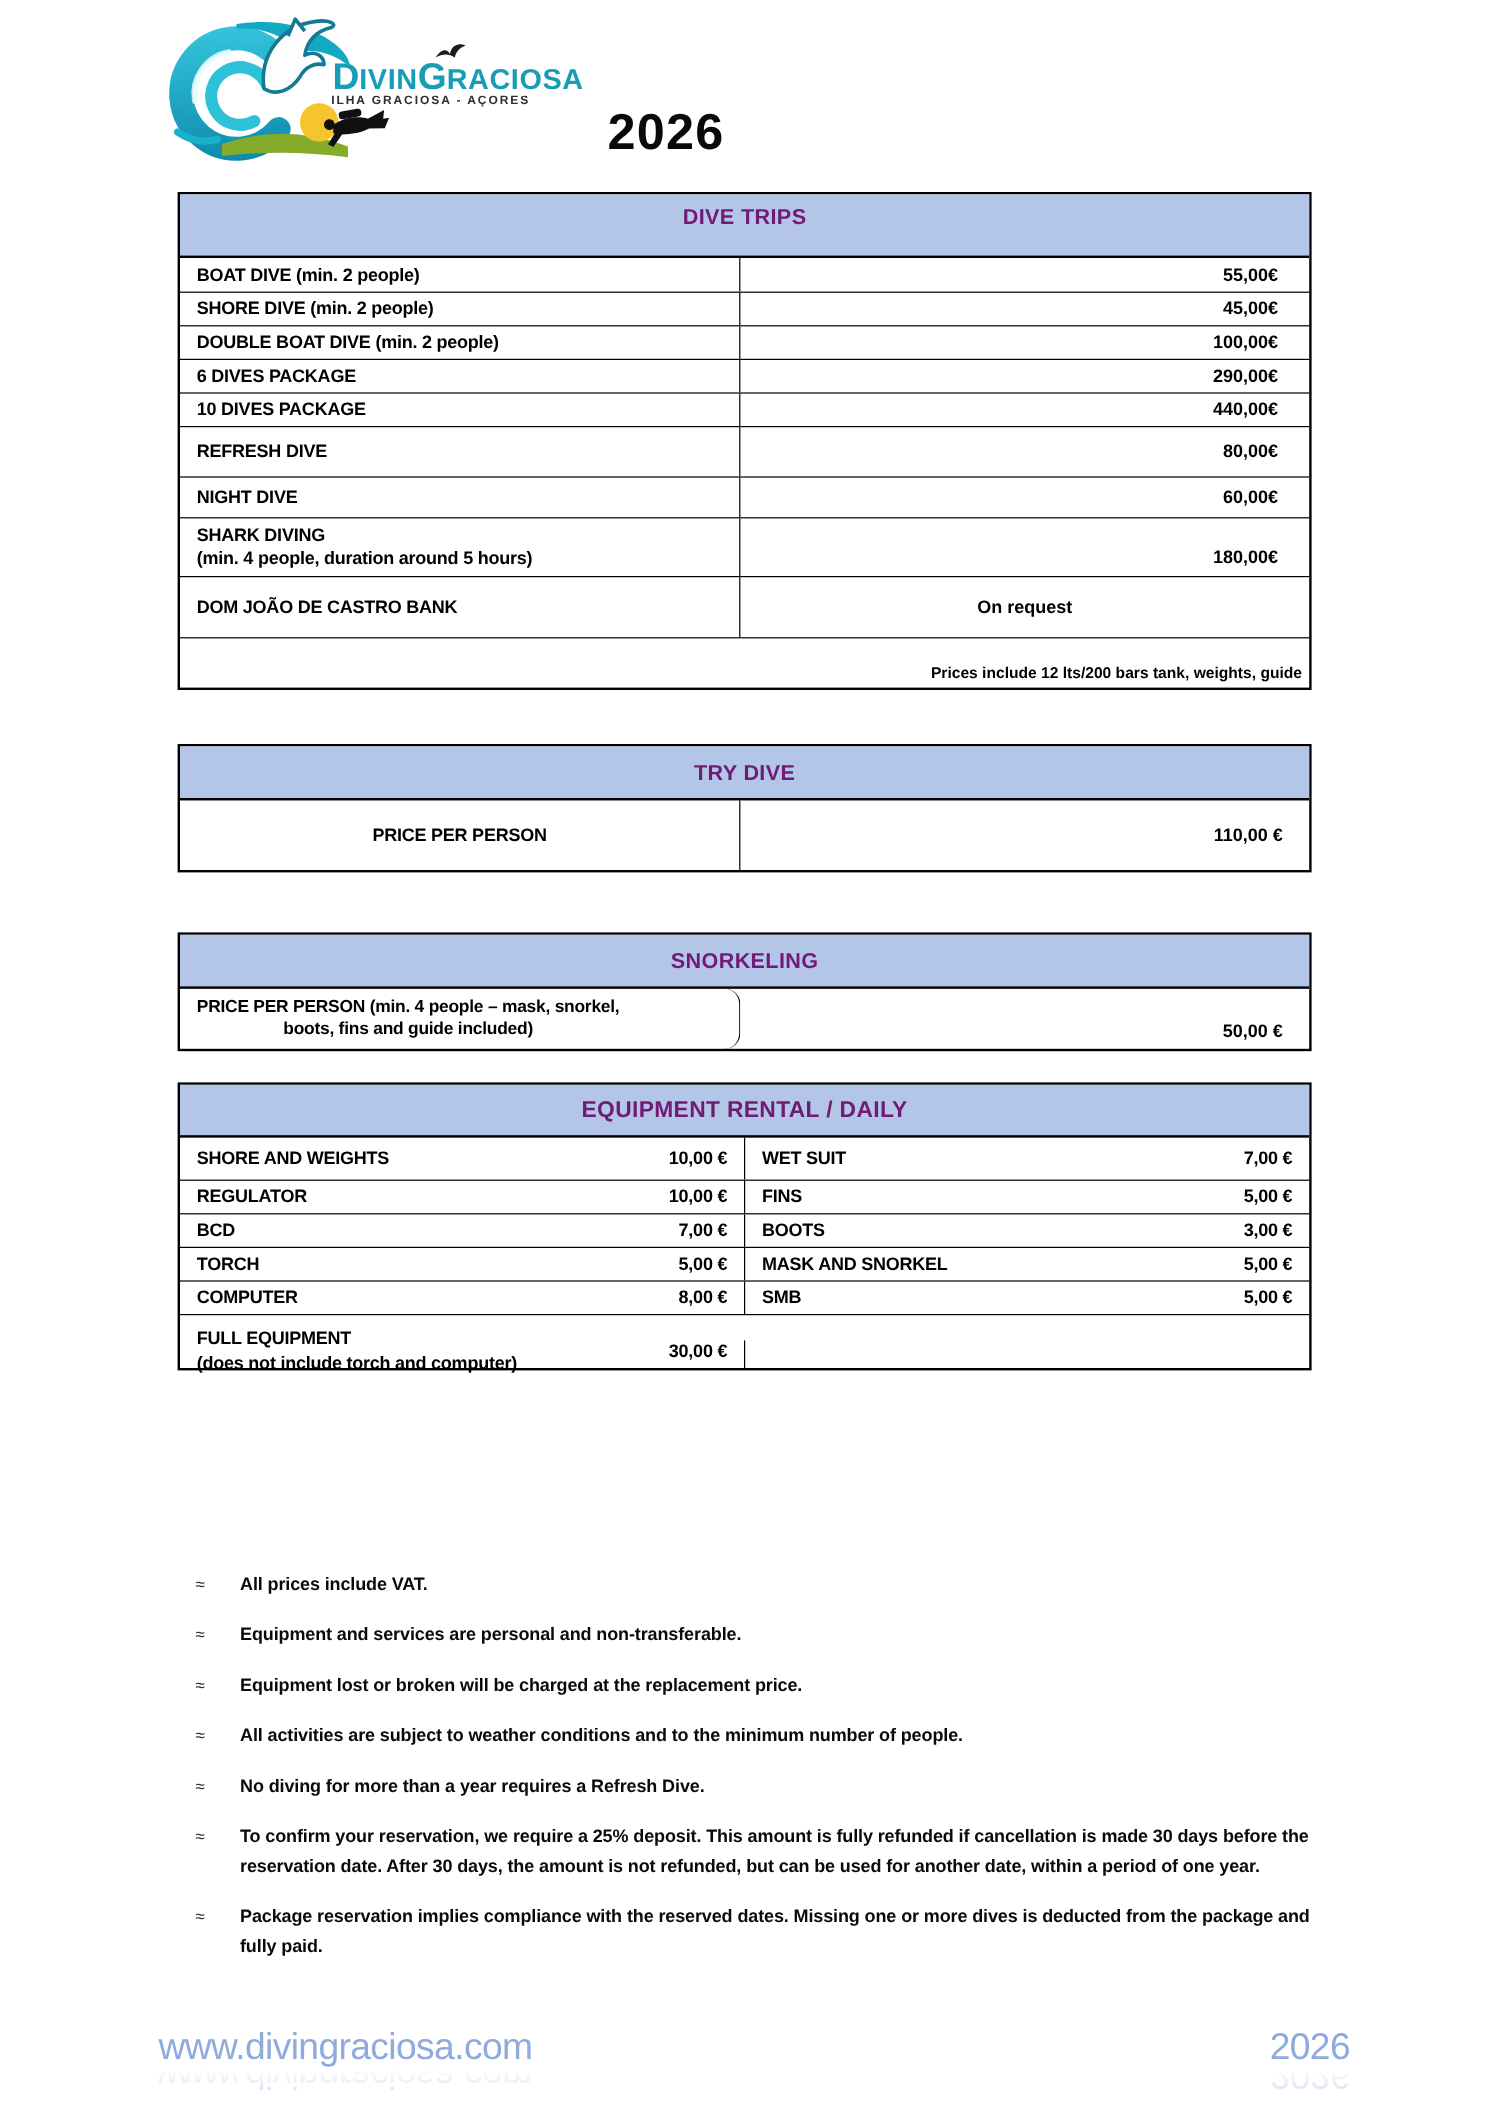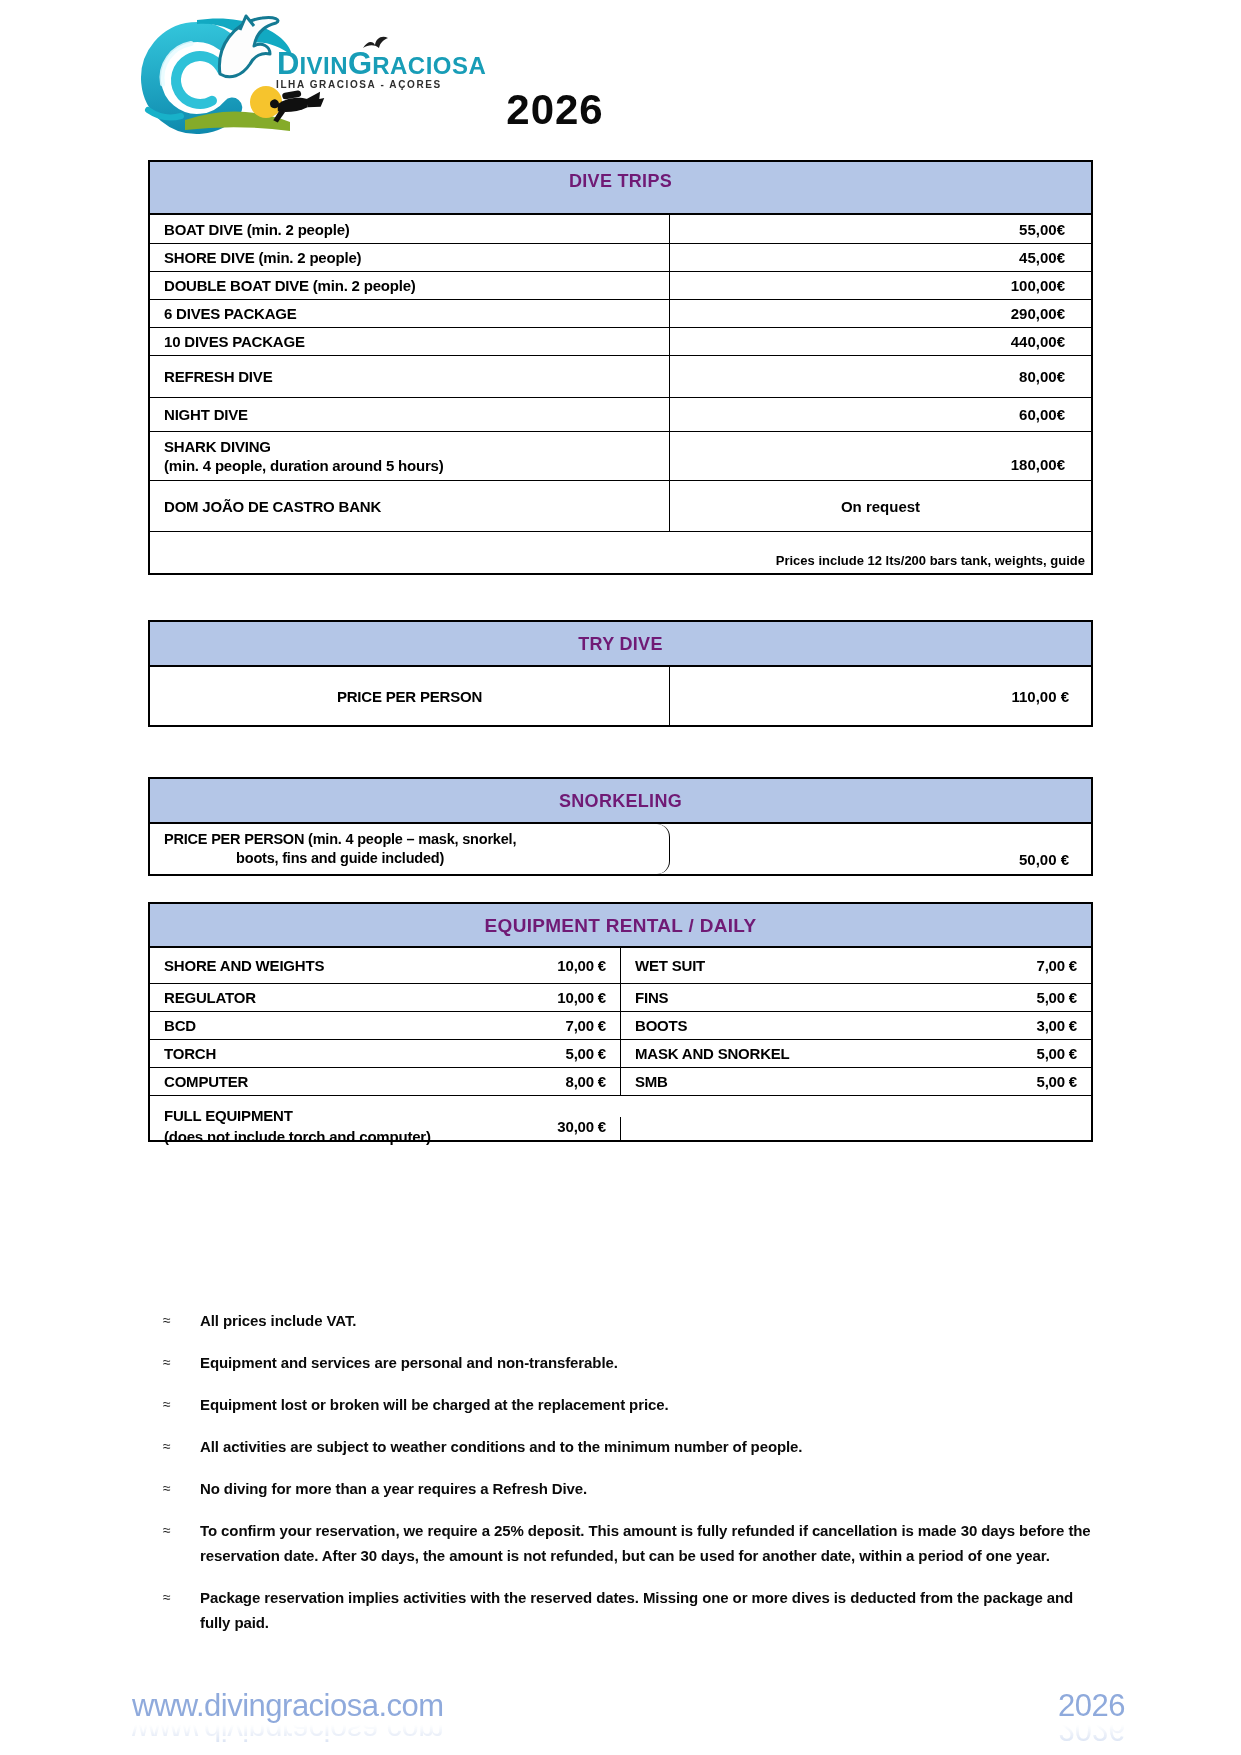--- a/index.html
+++ b/index.html
@@ -28,21 +28,21 @@
   .tbl-equip{top:902px;}
 
   .th{background:#b4c6e7;color:#701a75;font-weight:bold;text-align:center;
       border-bottom:2px solid #000;box-sizing:border-box;}
   .tbl-dive .th{height:53px;font-size:18px;padding-top:9px;letter-spacing:.3px;}
   .tbl-try .th,.tbl-snork .th{height:45px;line-height:45px;font-size:18px;letter-spacing:.3px;}
   .tbl-equip .th{height:44px;line-height:44px;font-size:19px;letter-spacing:.3px;}
 
   .r{display:flex;box-sizing:border-box;border-top:1px solid #000;}
   .th + .r{border-top:0;}
-  .c-l{width:520px;border-right:1px solid #000;display:flex;align-items:center;
+  .c-l{width:467px;border-right:1px solid #000;display:flex;align-items:center;
        padding:0 14px;box-sizing:border-box;font-weight:bold;font-size:15px;letter-spacing:-.2px;}
   .c-r{flex:1;display:flex;align-items:center;justify-content:flex-end;
        padding:0 26px 0 10px;font-weight:bold;font-size:15px;box-sizing:border-box;}
 
   .rh-a{height:28px;}
   .rh-refresh{height:42px;}
   .rh-night{height:34px;}
   .rh-shark{height:49px;}
   .rh-dom{height:51px;}
   .r-note{height:42px;box-sizing:border-box;border-top:1px solid #000;display:flex;
@@ -282,21 +282,21 @@
     <div class="note">
       <span class="b">≈</span>
       <span class="t">No diving for more than a year requires a Refresh Dive.</span>
     </div>
     <div class="note">
       <span class="b">≈</span>
       <span class="t">To confirm your reservation, we require a 25% deposit. This amount is fully refunded if cancellation is made 30 days before the reservation date. After 30 days, the amount is not refunded, but can be used for another date, within a period of one year.</span>
     </div>
     <div class="note">
       <span class="b">≈</span>
-      <span class="t">Package reservation implies activities with the reserved dates. Missing one or more dives is deducted from the package and fully paid.</span>
+      <span class="t">Package reservation implies compliance with the reserved dates. Missing one or more dives is deducted from the package and fully paid.</span>
     </div>
   </div>
 
   <div class="fwrap f-site">
     <span class="fmain">www.divingraciosa.com</span>
     <span class="fmirror">www.divingraciosa.com</span>
   </div>
   <div class="fwrap f-year">
     <span class="fmain">2026</span>
     <span class="fmirror">2026</span>

